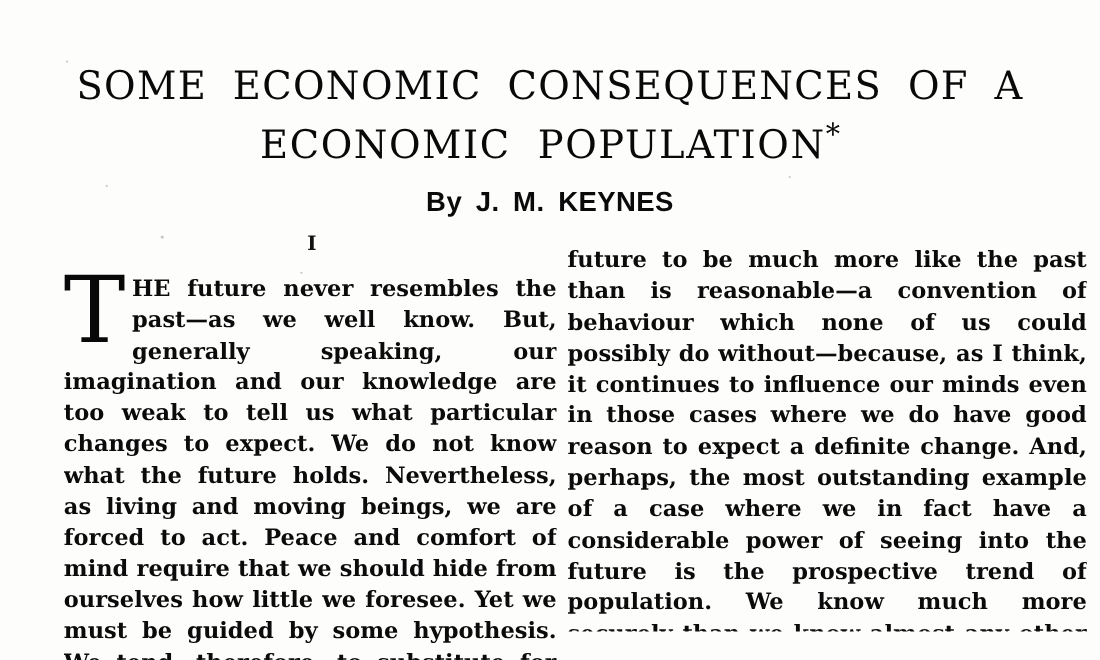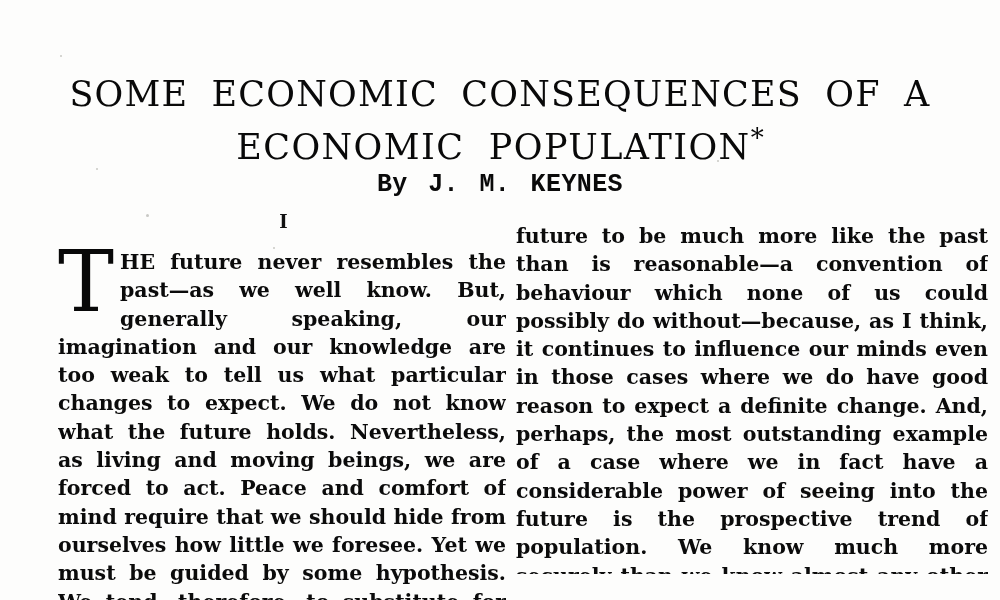--- a/index.html
+++ b/index.html
@@ -14,21 +14,21 @@
     background: #fdfdfc;
     overflow: hidden;
     font-family: "DejaVu Serif", "Liberation Serif", serif;
     color: #0a0a0a;
     -webkit-font-smoothing: none;
   }
 
   
   #title-block {
     position: absolute;
-    top: 72px;
+    top: 57px;
     left: 0;
     width: 1000px;
     text-align: center;
   }
   .title-line {
     font-family: "DejaVu Serif", "Liberation Serif", serif;
     font-size: 35px;
     line-height: 44px;
     letter-spacing: 1.2px;
     word-spacing: 11px;
@@ -43,21 +43,21 @@
     letter-spacing: 0;
   }
 
   
   #byline {
     position: absolute;
     top: 170px;
     left: 0;
     width: 1000px;
     text-align: center;
-    font-family: Liberation Mono, monospace;
+    font-family: Liberation Sans, sans-serif;
     font-weight: bold;
     font-size: 25px;
     letter-spacing: 0.4px;
     word-spacing: 5px;
     color: #0a0a0a;
   }
 
   
   #section-numeral {
     position: absolute;

